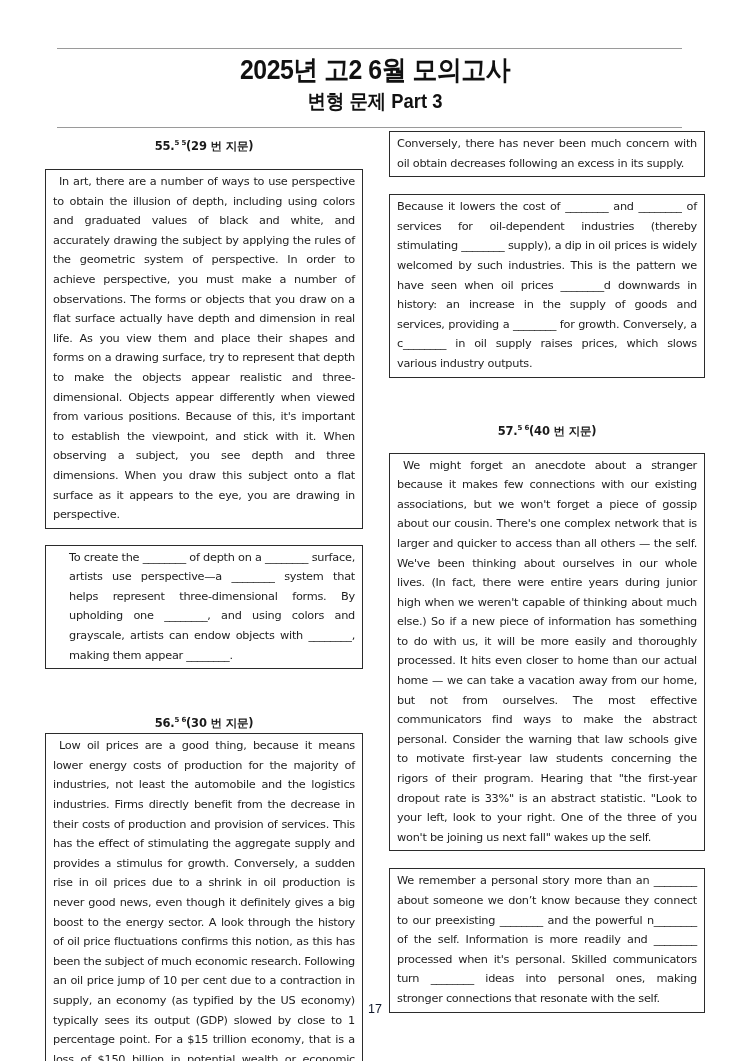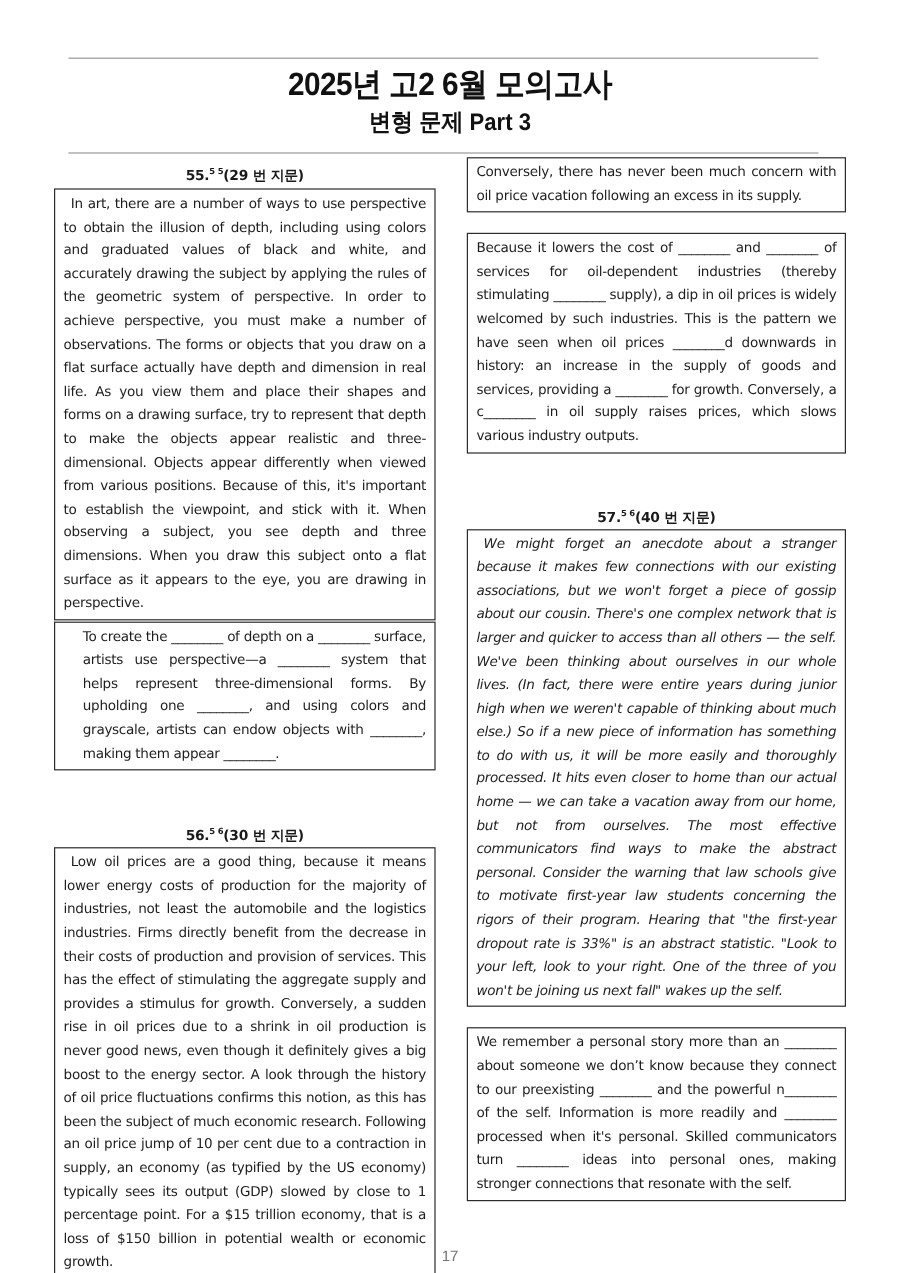--- a/index.html
+++ b/index.html
@@ -18,64 +18,64 @@
   .col-right { position: absolute; left: 389px; top: 131px; width: 316px; }
 
   .instr { font-size: 11.5px; font-weight: bold; line-height: 19.5px; text-align: justify; letter-spacing: -0.1px; }
   .qhead { font-size: 11.5px; font-weight: bold; line-height: 18px; letter-spacing: -0.2px; text-align: center; }
   .qhead sup { font-size: 7px; font-weight: bold; vertical-align: 5px; }
 
   .box { border: 1.3px solid #2b2b2b; padding: 2px 7px 3px 7px; font-size: 11.3px; line-height: 19.6px; text-align: justify; letter-spacing: -0.25px; color: #1d1d1d; }
   .box.indent p { text-indent: 6px; }
   .box p { text-align: justify; }
 
-  .page-num { position: absolute; top: 1002px; left: 0; width: 750px; text-align: center; font-size: 12.5px; color: #737373; font-family: "Liberation Sans", sans-serif; margin-top: 38px; }
+  .page-num { position: absolute; top: 1002px; left: 0; width: 750px; text-align: center; font-size: 12.5px; color: #0f172a; font-family: "Liberation Sans", sans-serif; }
 </style>
 </head>
 <body>
 
 <div class="rule top"></div>
 <div class="title main">2025년 고2 6월 모의고사</div>
 <div class="title sub">변형 문제 Part 3</div>
 <div class="rule bottom"></div>
 
 <div class="col-left">
 
   <div class="qhead">
     <span>55.</span><sup>5 5</sup><span>(29 번 지문)</span>
   </div>
-  <div class="box indent" style="margin-top:2px;">
+  <div class="box indent" style="margin-top:14px;">
     <p>In art, there are a number of ways to use perspective to obtain the illusion of depth, including using colors and graduated values of black and white, and accurately drawing the subject by applying the rules of the geometric system of perspective. In order to achieve perspective, you must make a number of observations. The forms or objects that you draw on a flat surface actually have depth and dimension in real life. As you view them and place their shapes and forms on a drawing surface, try to represent that depth to make the objects appear realistic and three-dimensional. Objects appear differently when viewed from various positions. Because of this, it's important to establish the viewpoint, and stick with it. When observing a subject, you see depth and three dimensions. When you draw this subject onto a flat surface as it appears to the eye, you are drawing in perspective.</p>
   </div>
 
-  <div class="box" style="margin-top:1px;padding-left:23px;">
+  <div class="box" style="margin-top:16px;padding-left:23px;">
     <p>To create the ________ of depth on a ________ surface, artists use perspective—a ________ system that helps represent three-dimensional forms. By upholding one ________, and using colors and grayscale, artists can endow objects with ________, making them appear ________.</p>
   </div>
 
   <div class="qhead" style="margin-top:42px;">
     <span>56.</span><sup>5 6</sup><span>(30 번 지문)</span>
   </div>
   <div class="box indent" style="margin-top:1px;">
     <p>Low oil prices are a good thing, because it means lower energy costs of production for the majority of industries, not least the automobile and the logistics industries. Firms directly benefit from the decrease in their costs of production and provision of services. This has the effect of stimulating the aggregate supply and provides a stimulus for growth. Conversely, a sudden rise in oil prices due to a shrink in oil production is never good news, even though it definitely gives a big boost to the energy sector. A look through the history of oil price fluctuations confirms this notion, as this has been the subject of much economic research. Following an oil price jump of 10 per cent due to a contraction in supply, an economy (as typified by the US economy) typically sees its output (GDP) slowed by close to 1 percentage point. For a $15 trillion economy, that is a loss of $150 billion in potential wealth or economic growth.</p>
   </div>
 </div>
 
 <div class="col-right">
   <div class="box">
-    <p>Conversely, there has never been much concern with oil price vacation following an excess in its supply.</p>
+    <p>Conversely, there has never been much concern with oil obtain decreases following an excess in its supply.</p>
   </div>
 
   <div class="box" style="margin-top:17px;">
     <p>Because it lowers the cost of ________ and ________ of services for oil-dependent industries (thereby stimulating ________ supply), a dip in oil prices is widely welcomed by such industries. This is the pattern we have seen when oil prices ________d downwards in history: an increase in the supply of goods and services, providing a ________ for growth. Conversely, a c________ in oil supply raises prices, which slows various industry outputs.</p>
   </div>
 
   <div class="qhead" style="margin-top:41px;">
     <span>57.</span><sup>5 6</sup><span>(40 번 지문)</span>
   </div>
-  <div class="box indent" style="margin-top:1px;font-style:italic;">
+  <div class="box indent" style="margin-top:13px;">
     <p>We might forget an anecdote about a stranger because it makes few connections with our existing associations, but we won't forget a piece of gossip about our cousin. There's one complex network that is larger and quicker to access than all others — the self. We've been thinking about ourselves in our whole lives. (In fact, there were entire years during junior high when we weren't capable of thinking about much else.) So if a new piece of information has something to do with us, it will be more easily and thoroughly processed. It hits even closer to home than our actual home — we can take a vacation away from our home, but not from ourselves. The most effective communicators find ways to make the abstract personal. Consider the warning that law schools give to motivate first-year law students concerning the rigors of their program. Hearing that "the first-year dropout rate is 33%" is an abstract statistic. "Look to your left, look to your right. One of the three of you won't be joining us next fall" wakes up the self.</p>
   </div>
 
   <div class="box" style="margin-top:17px;">
     <p>We remember a personal story more than an ________ about someone we don’t know because they connect to our preexisting ________ and the powerful n________ of the self. Information is more readily and ________ processed when it's personal. Skilled communicators turn ________ ideas into personal ones, making stronger connections that resonate with the self.</p>
   </div>
 </div>
 
 <div class="page-num">17</div>
 

